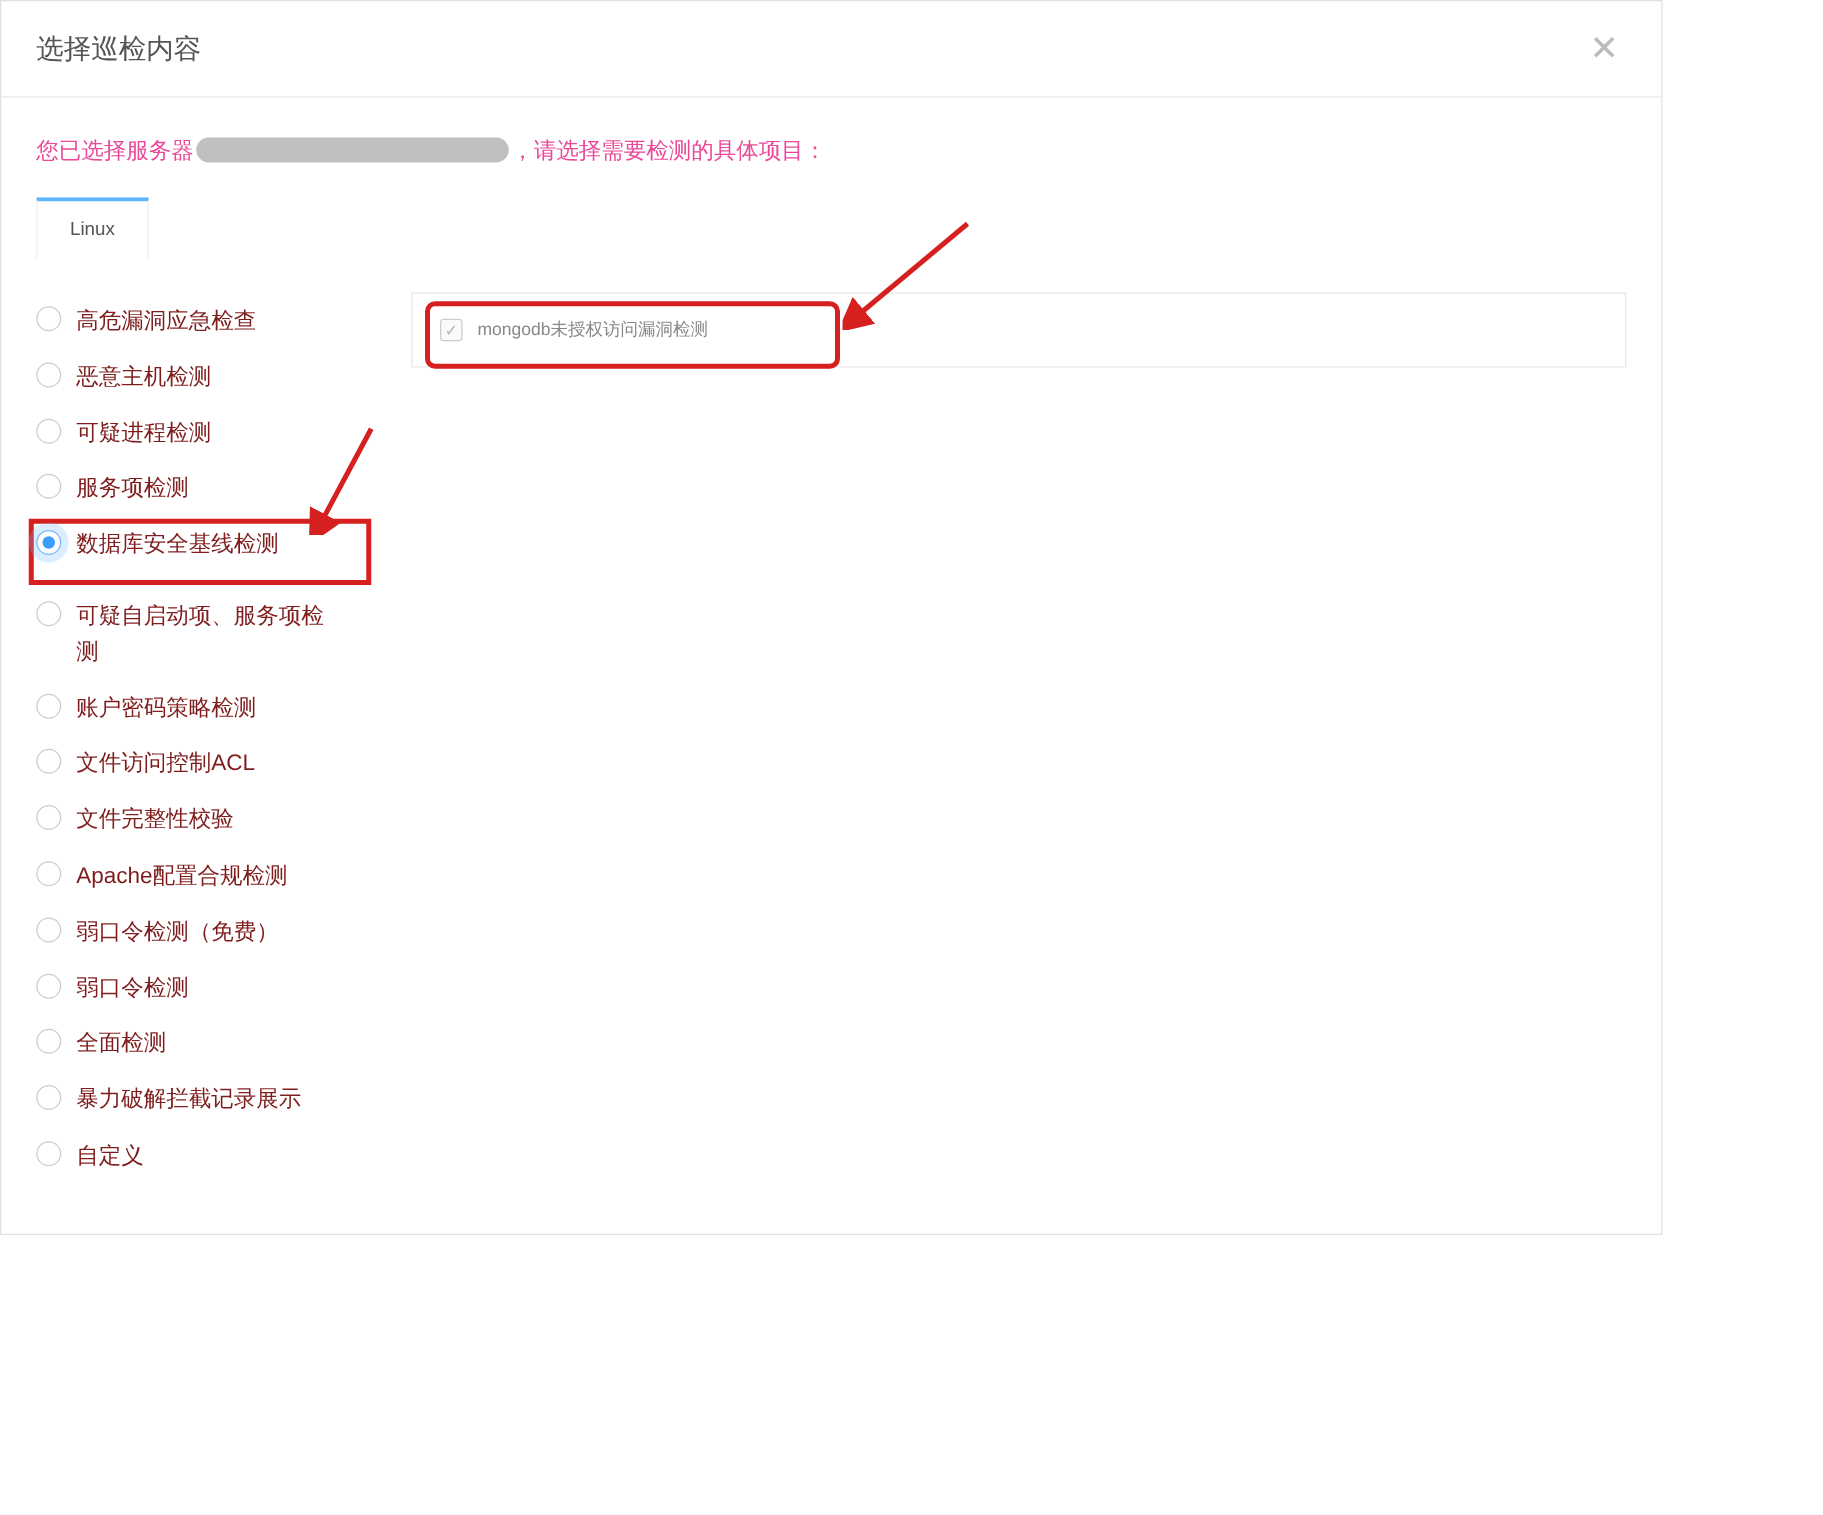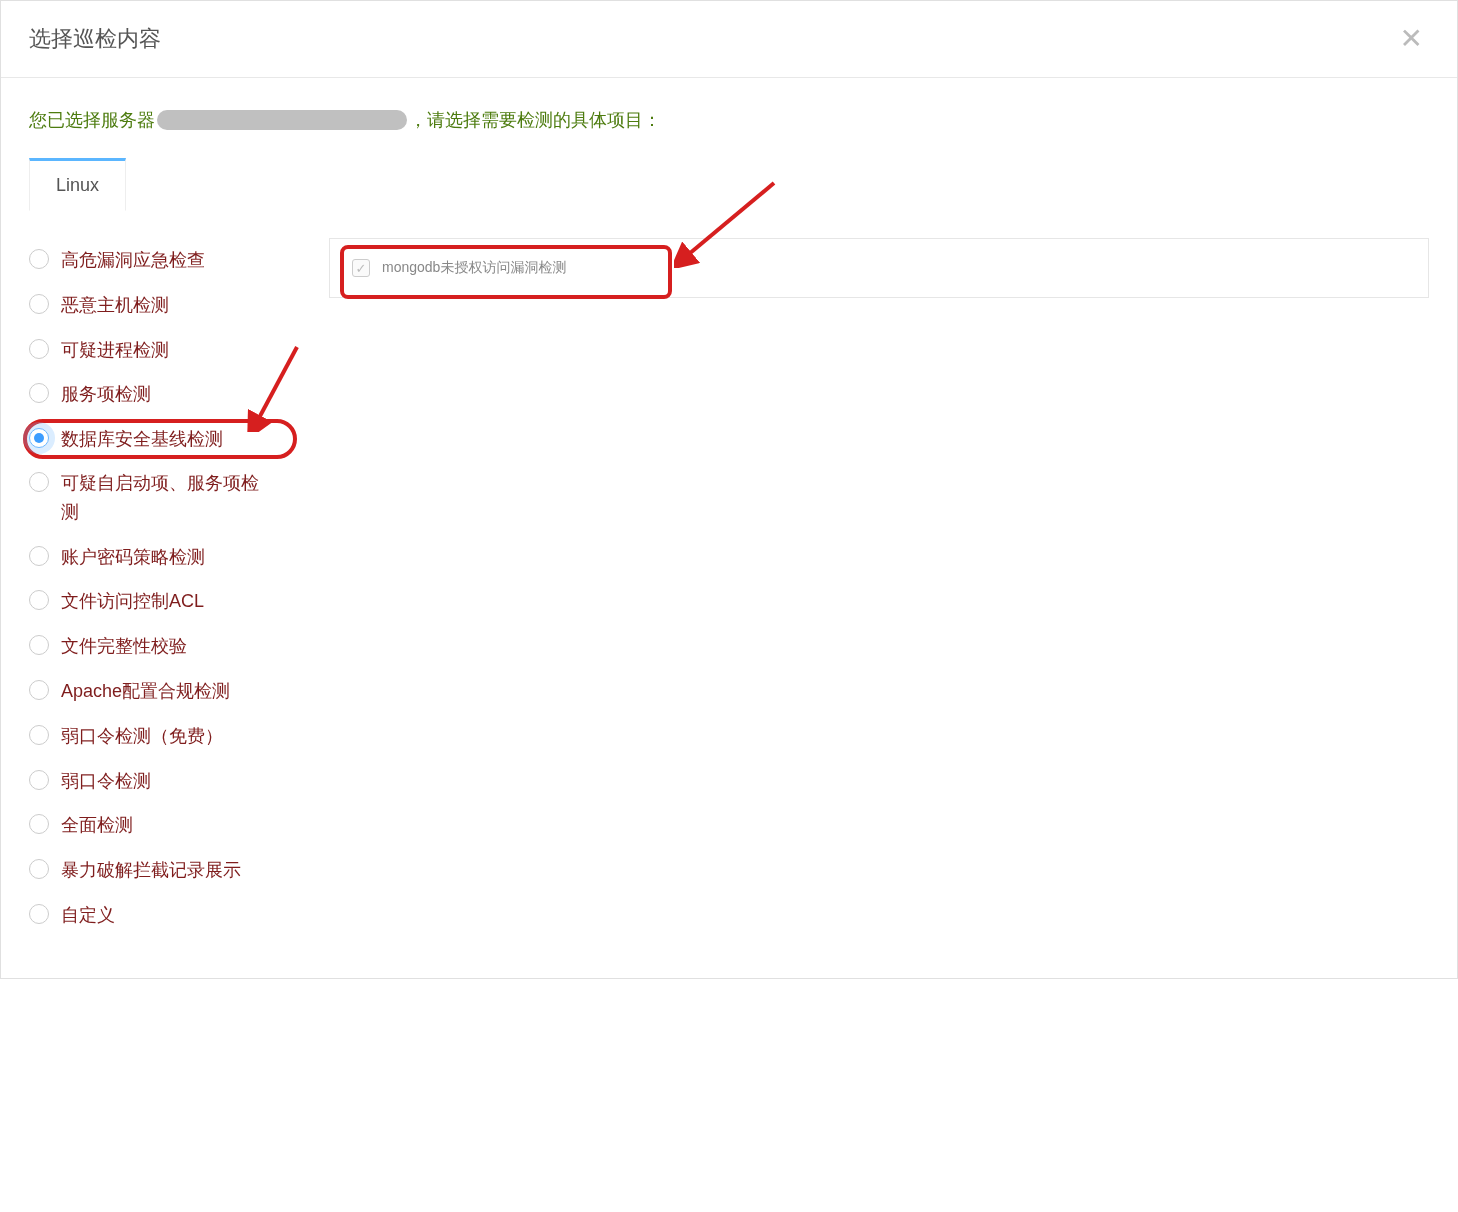--- a/index.html
+++ b/index.html
@@ -7,21 +7,21 @@
       margin: 0;
       padding: 0;
     }
     body {
       font-family: -apple-system, "Helvetica Neue", "PingFang SC", "Microsoft YaHei", sans-serif;
       background: #fff;
       color: #333;
       font-size: 14px;
     }
     .modal {
-      width: 1458px;
+      width: 1330px;
       background: #fff;
       border: 1px solid #e0e0e0;
     }
     .modal-header {
       display: flex;
       align-items: center;
       justify-content: space-between;
       padding: 22px 28px;
       border-bottom: 1px solid #e8e8e8;
     }
@@ -34,21 +34,21 @@
       font-size: 28px;
       color: #bbb;
       cursor: pointer;
       line-height: 1;
       padding: 2px 6px;
     }
     .modal-body {
       padding: 30px 28px 40px 28px;
     }
     .intro-line {
-      color: #4d7c0f;
+      color: #ec4899;
       font-size: 18px;
       margin-bottom: 26px;
       display: flex;
       align-items: center;
       gap: 2px;
     }
     .server-pill {
       display: inline-block;
       width: 250px;
       height: 20px;
@@ -56,21 +56,21 @@
       border-radius: 10px;
       vertical-align: middle;
     }
     .tabs {
       border-bottom: 1px solid transparent;
       margin-bottom: 10px;
     }
     .tab {
       display: inline-block;
       padding: 14px 26px 14px 26px;
-      font-size: 18px;
+      font-size: 15px;
       color: #555;
       border: 1px solid #eee;
       border-top: 3px solid #5bb6ff;
       border-bottom: 1px solid #fff;
       background: #fff;
       cursor: pointer;
     }
     .content-row {
       display: flex;
       align-items: flex-start;
@@ -117,22 +117,22 @@
       border-radius: 50%;
     }
     .radio-label {
       font-size: 18px;
       color: #7f1d1d;
       line-height: 1.6;
       max-width: 200px;
     }
     .highlight-box {
       border: 4px solid #d61f1f;
-      border-radius: 20px;
-      padding: 2px 8px 1px 2px;
+      border-radius: 0;
+      padding: 2px 8px 14px 2px;
       margin: 2px -8px 2px -6px;
       display: flex;
       align-items: flex-start;
       gap: 12px;
     }
     .checkbox-panel {
       border: 1px solid #e6e6e6;
       padding: 20px 22px;
       position: relative;
     }

